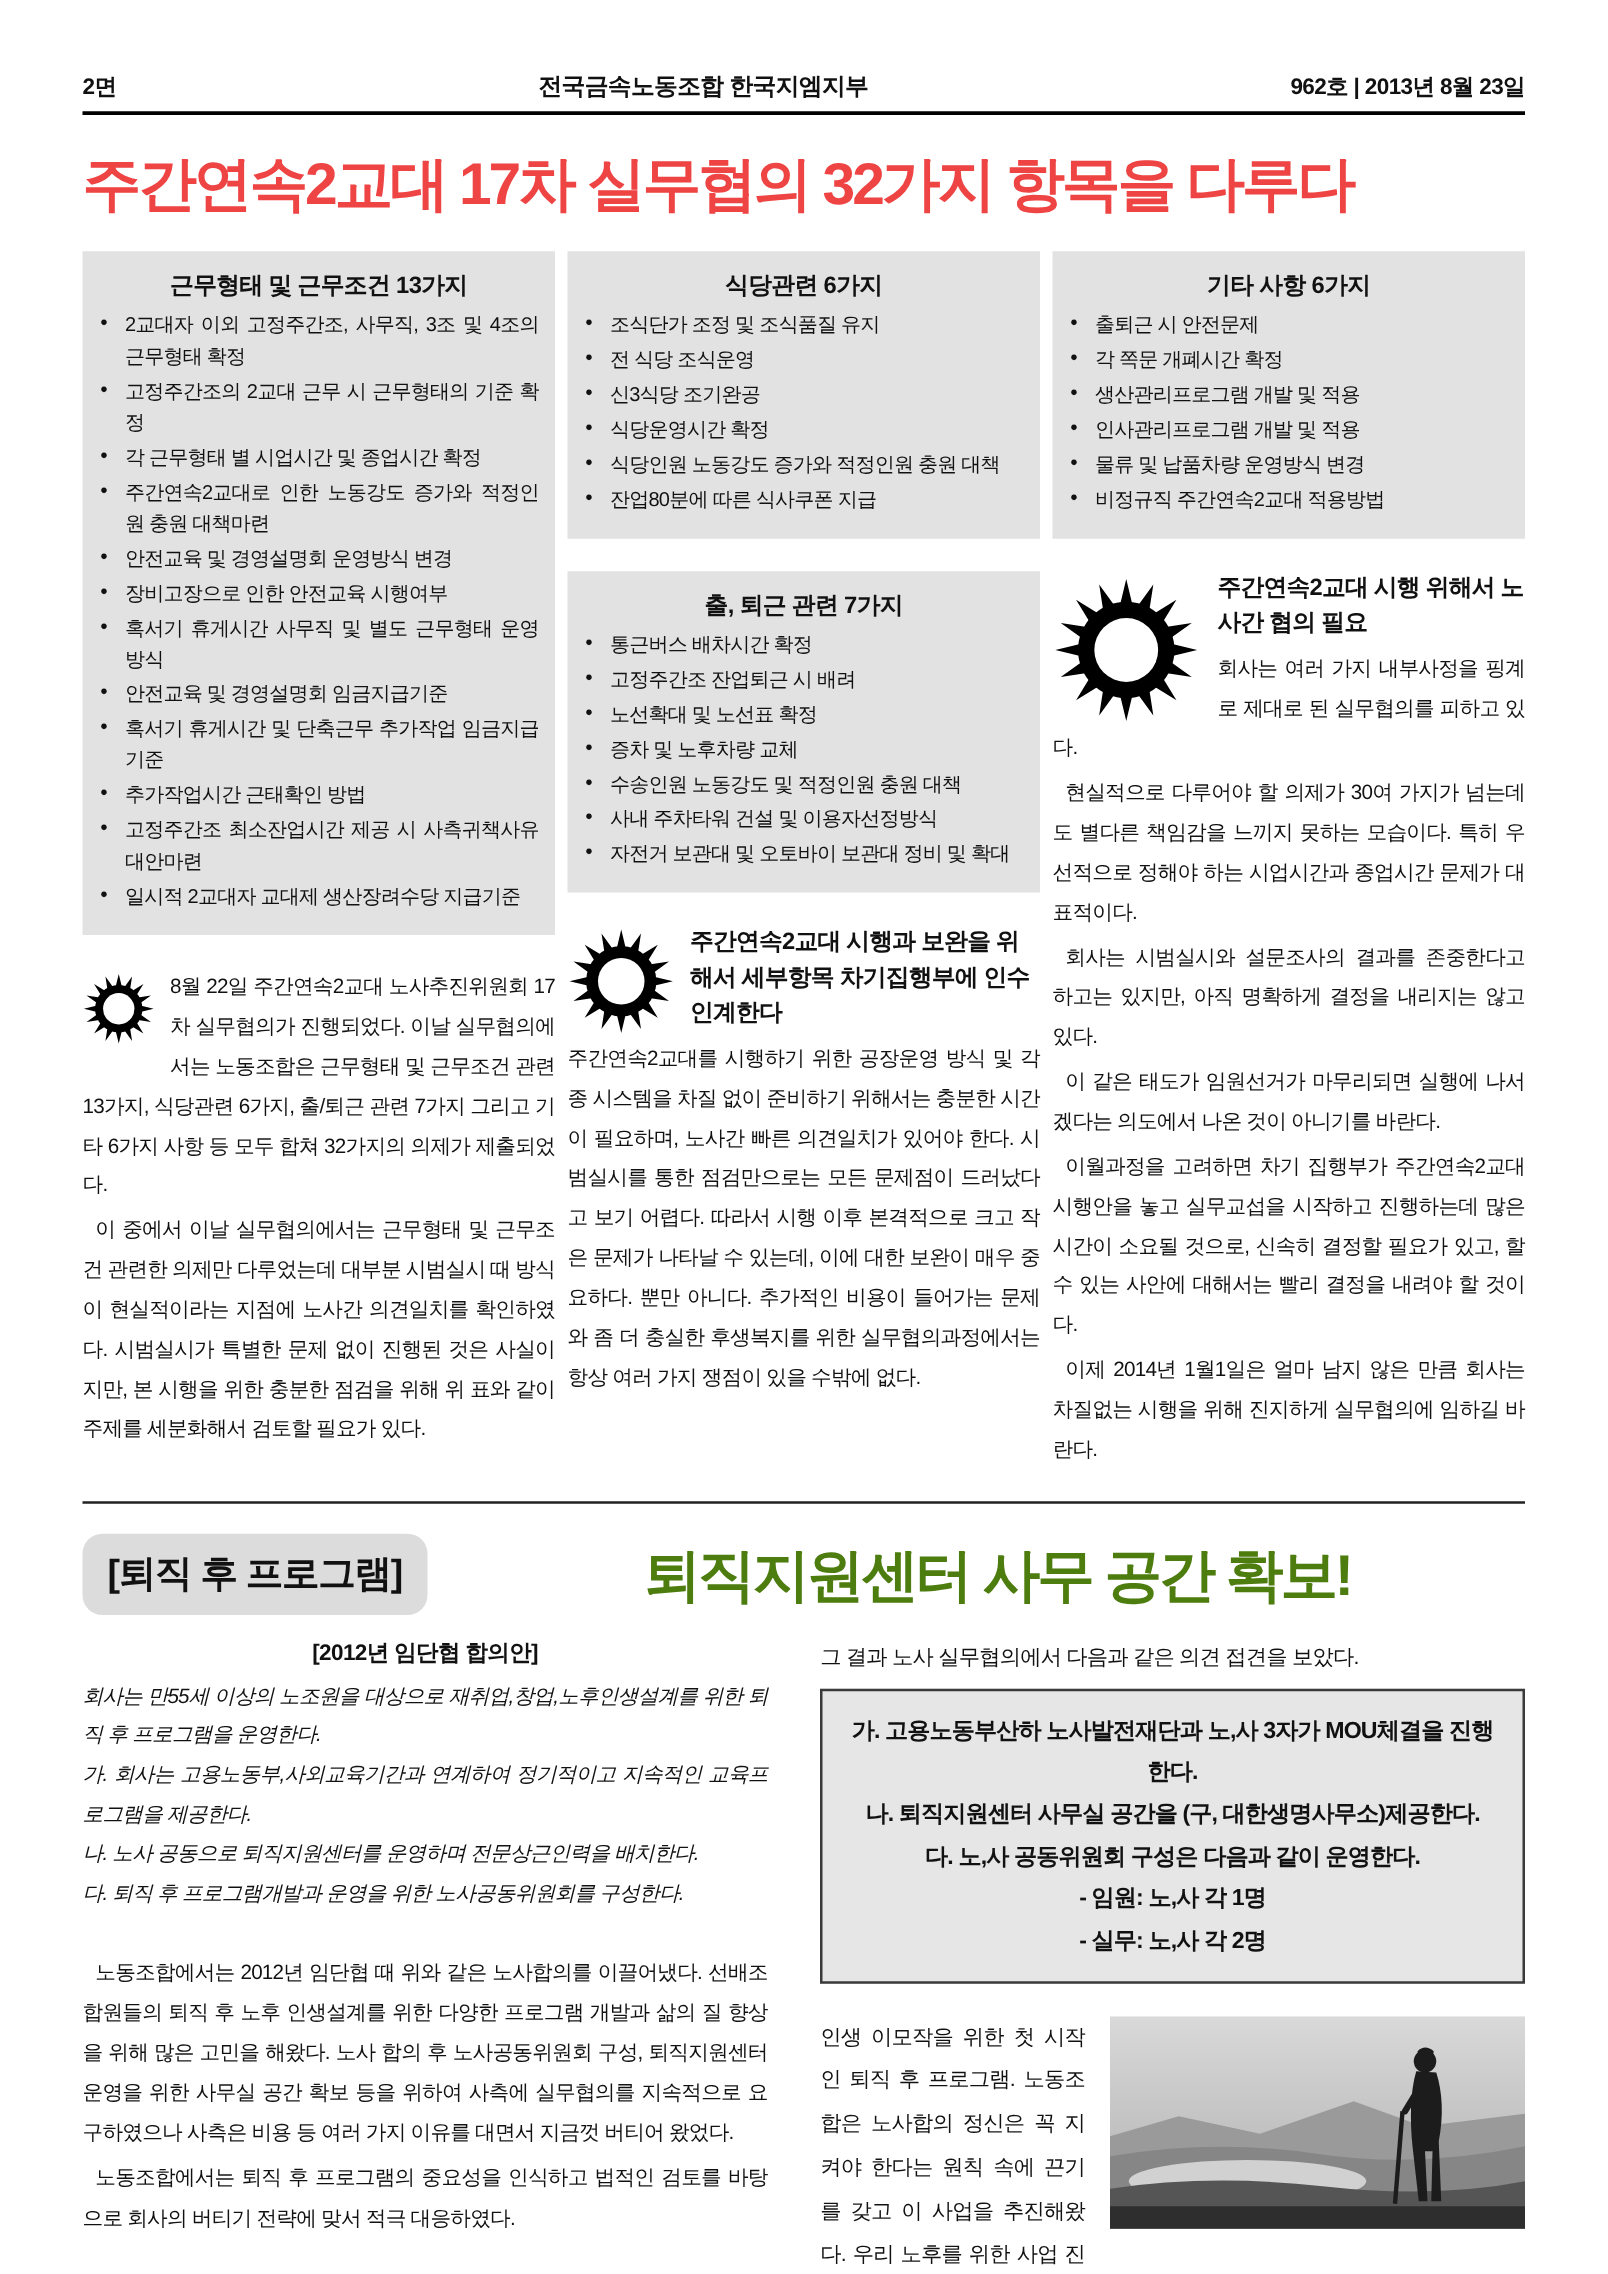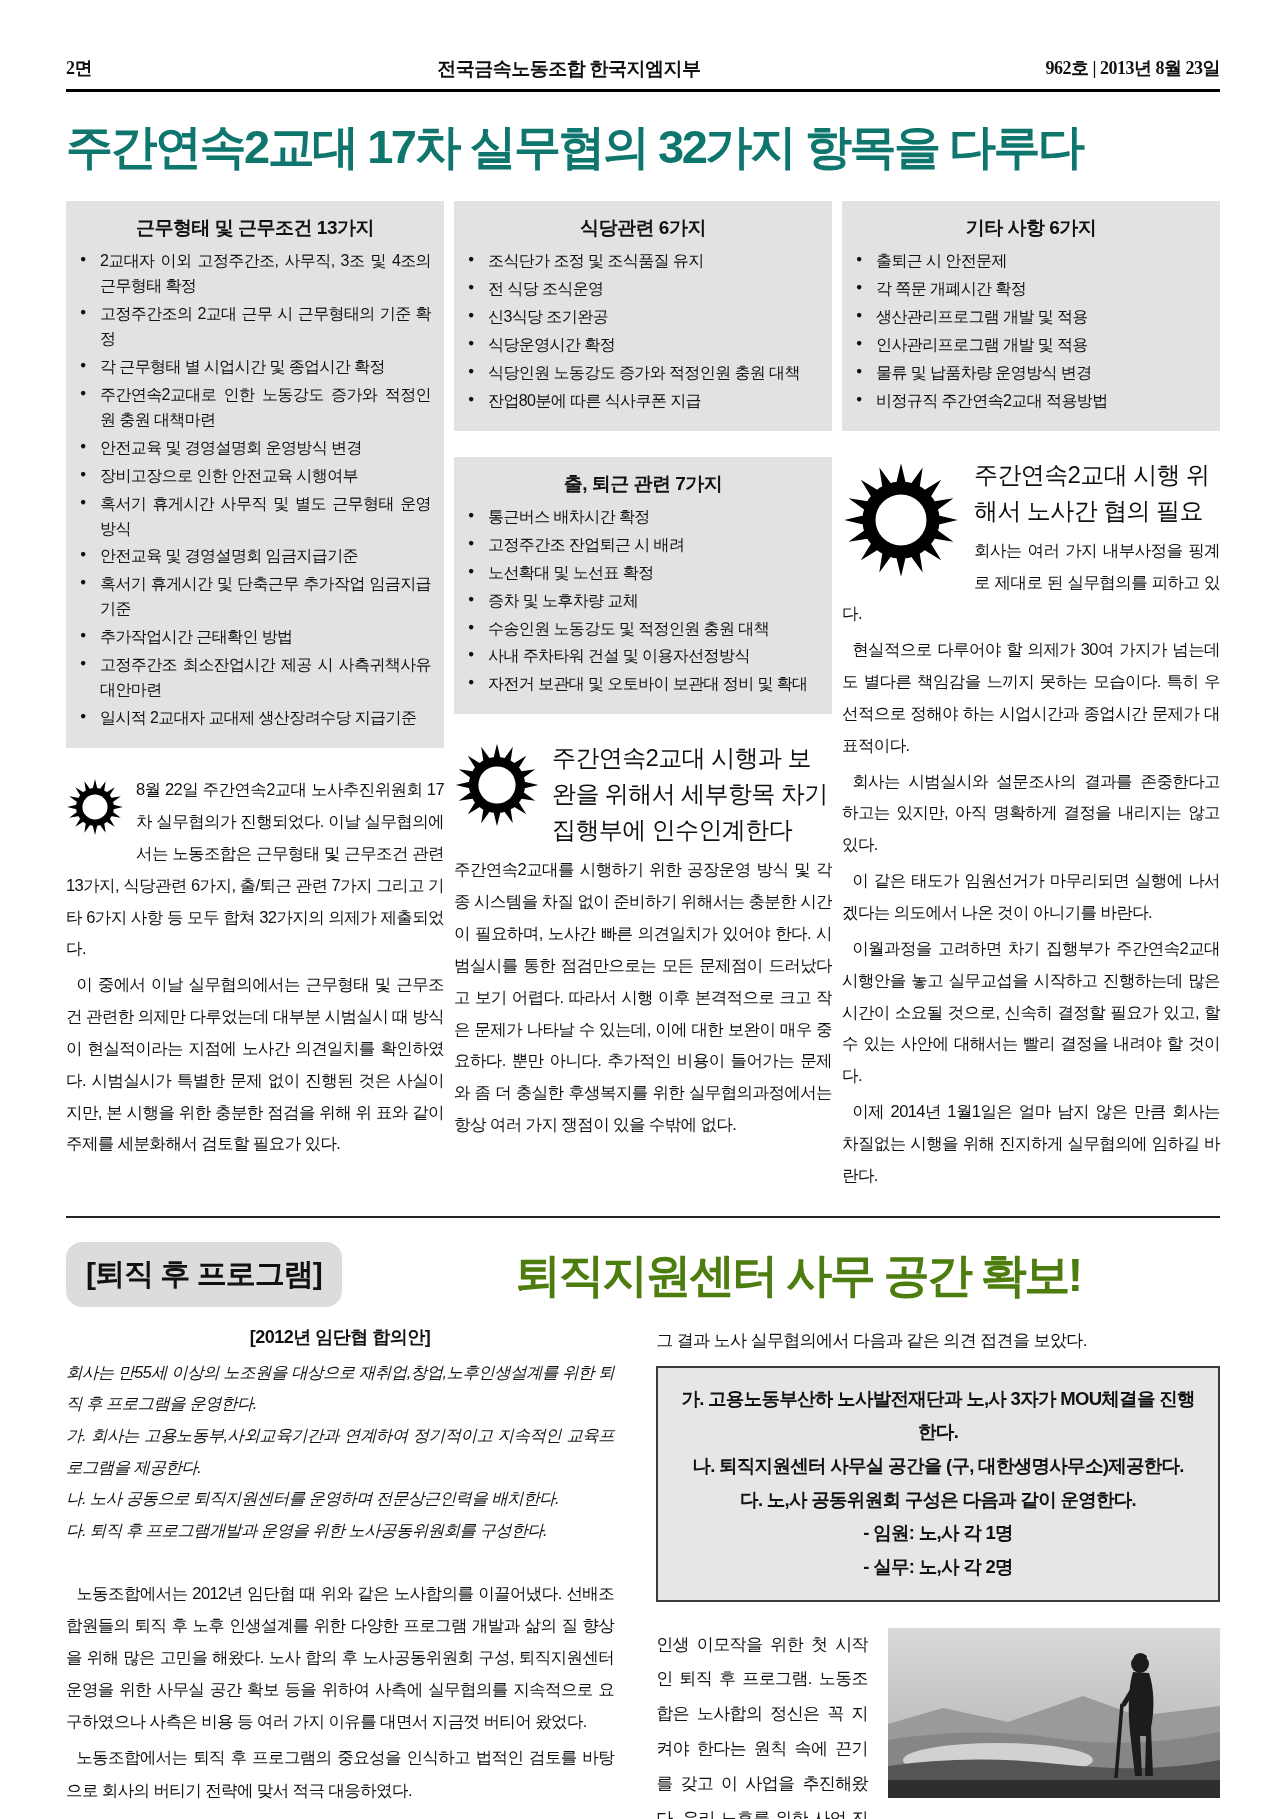--- a/index.html
+++ b/index.html
@@ -9,41 +9,41 @@
   }
   *{box-sizing:border-box;}
   html,body{margin:0;padding:0;background:#ffffff;}
   .page{
     width:1286px;min-height:1819px;margin:0 auto;
     padding:56px 66px 24px 66px;
     font-family:"Liberation Sans","DejaVu Sans",sans-serif;
     color:var(--ink);background:#fff;
   }
   
-  .masthead{display:flex;justify-content:space-between;align-items:flex-start;
-    font-weight:bold;font-size:18px;letter-spacing:-0.5px;font-family:Liberation Serif, serif;}
+  .masthead{display:flex;justify-content:space-between;align-items:center;
+    font-weight:bold;font-size:18px;letter-spacing:-0.5px;}
   .masthead .center{font-size:19px;}
   .head-rule{border:none;border-top:3px solid #000;margin:7px 0 0 0;}
   
   .headline1{
     font-size:47px;font-weight:900;letter-spacing:-2.5px;
-    margin:24px 0 22px 0;white-space:nowrap;color:#0f766e;
+    margin:24px 0 22px 0;white-space:nowrap;color:#ef4444;
   }
   
   .cols{display:grid;grid-template-columns:1fr 1fr 1fr;column-gap:10px;}
   .graybox{background:var(--box_bg);padding:12px 13px 14px 13px;margin:0 0 26px 0;}
   .graybox h2{margin:2px 0 8px 0;text-align:center;font-size:19px;font-weight:bold;letter-spacing:-0.5px;}
   .graybox ul{list-style:none;margin:0;padding:0;}
   .graybox li{
     position:relative;padding-left:21px;font-size:16px;line-height:1.56;
     letter-spacing:-0.6px;margin:3px 0;text-align:justify;
   }
   .graybox li::before{content:"●";position:absolute;left:1px;top:1px;font-size:10.5px;}
   .article{margin-top:2px;}
-  .article h3{margin:0 0 6px 0;font-size:24px;line-height:1.5;letter-spacing:-0.6px;font-weight:normal;}
+  .article h3{margin:0 0 6px 0;font-size:19px;line-height:1.5;letter-spacing:-0.6px;font-weight:bold;}
   .art-body p{margin:0 0 4px 0;font-size:16.5px;line-height:1.93;text-align:justify;letter-spacing:-0.6px;}
   .art-body p + p{text-indent:0.62em;}
   
   .sun{float:left;display:block;}
   .sun svg{display:block;width:100%;height:100%;}
   .sun-sm{width:58px;height:58px;margin:4px 12px 4px 0;}
   .sun-md{width:86px;height:86px;margin:2px 12px 2px 0;}
   .sun-lg{width:118px;height:118px;margin:4px 14px 4px 0;}
   
   .sec-rule{border:none;border-top:2px solid #222;margin:20px 0 0 0;}

